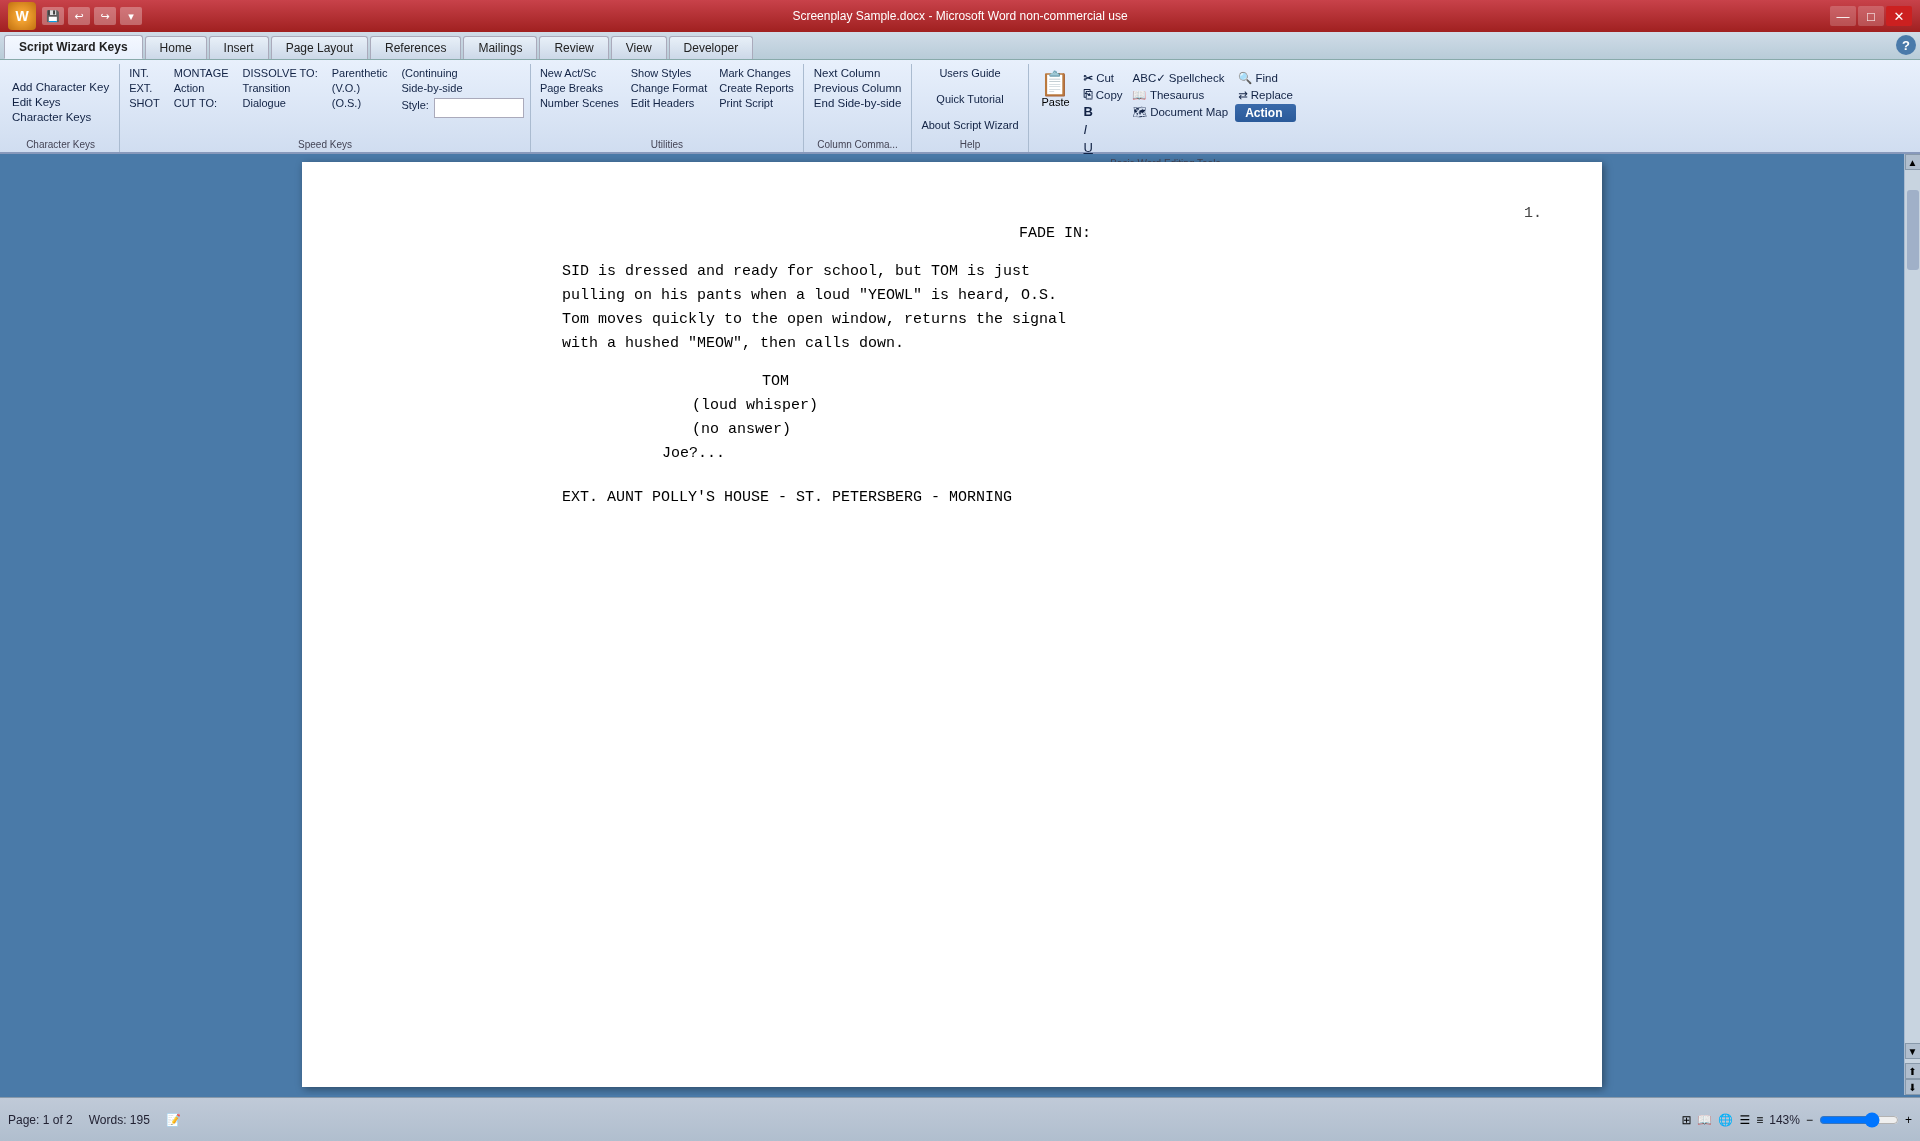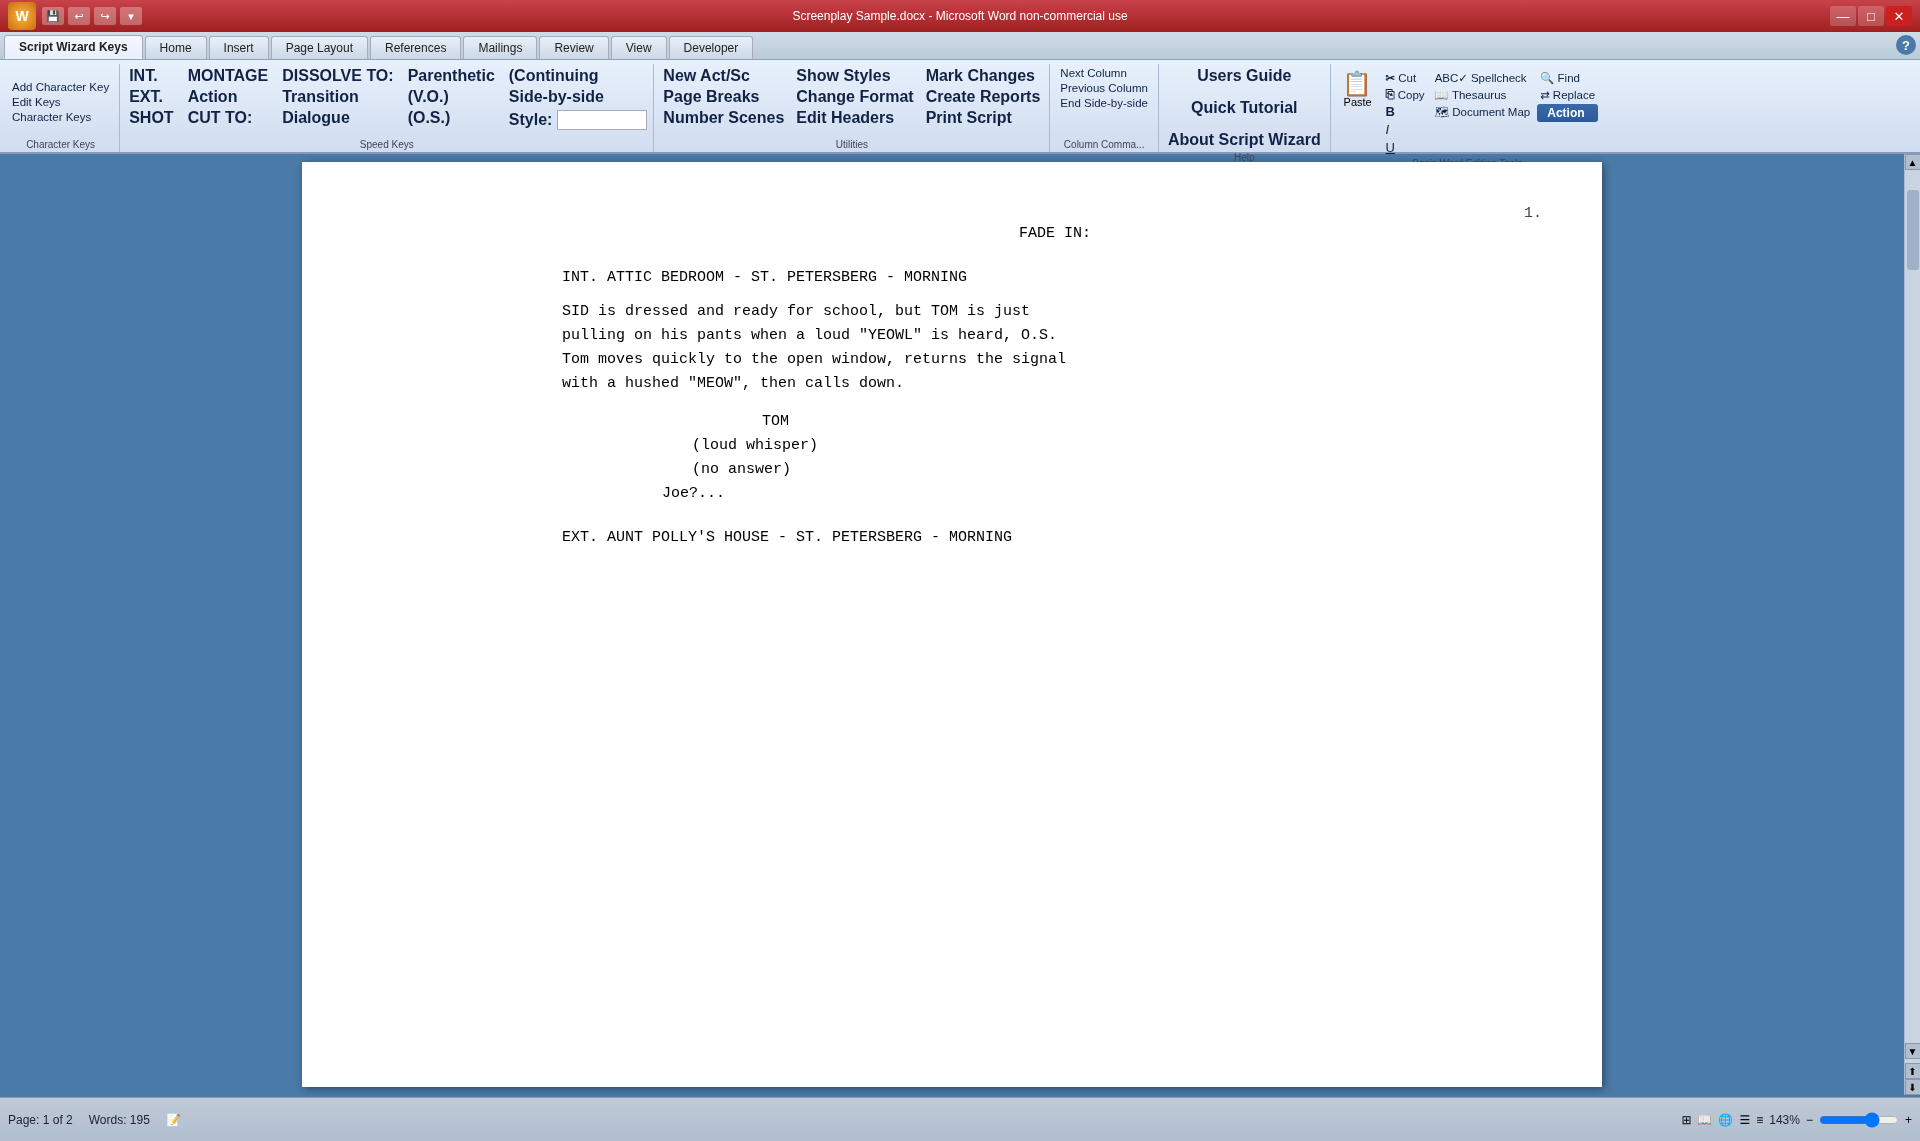--- a/index.html
+++ b/index.html
@@ -148,44 +148,43 @@
       border: none;
       cursor: pointer;
       font-size: 11.5px;
       color: #112244;
       padding: 1px 4px;
       border-radius: 2px;
       text-align: left;
       white-space: nowrap;
     }
     .ribbon-label-btn {
-      font-size: 16px;
+      font-size: 11px;
       color: #112244;
       cursor: pointer;
       padding: 1px 3px;
       border-radius: 2px;
       white-space: nowrap;
-      font-weight: bold;
     }
 
     
     .speed-keys-cols {
       display: flex;
       gap: 8px;
     }
     .speed-keys-col {
       display: flex;
       flex-direction: column;
       gap: 1px;
     }
 
     
     .style-dropdown {
       display: flex;
-      align-items: flex-end;
+      align-items: flex-start;
       gap: 2px;
       margin-top: 2px;
     }
     .style-input {
       border: 1px solid #aab;
       background: white;
       width: 90px;
       height: 20px;
       font-size: 11px;
       padding: 0 2px;
@@ -587,21 +586,20 @@
 </div>
 
 <div class="main-area">
 
   <div class="document-wrapper">
     <div class="document-page">
       <div class="page-number">1.</div>
 
       <div class="transition">FADE IN:</div>
 
-      <div class="scene-heading">INT. ATTIC BEDROOM - ST. PETERSBERG - MORNING</div>
 
       <div class="action" style="white-space:pre-line;">SID is dressed and ready for school, but TOM is just
 pulling on his pants when a loud "YEOWL" is heard, O.S.
 Tom moves quickly to the open window, returns the signal
 with a hushed "MEOW", then calls down.</div>
 
       <div class="character">TOM</div>
       <div class="parenthetical">(loud whisper)</div>
       <div class="parenthetical">(no answer)</div>
       <div class="dialogue">Joe?...</div>

